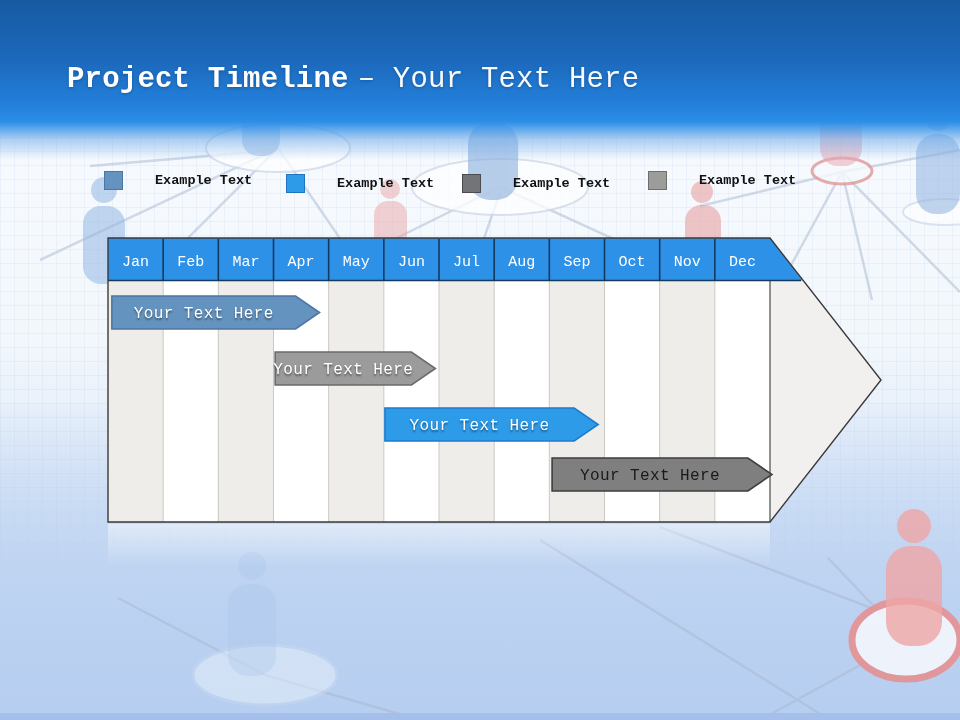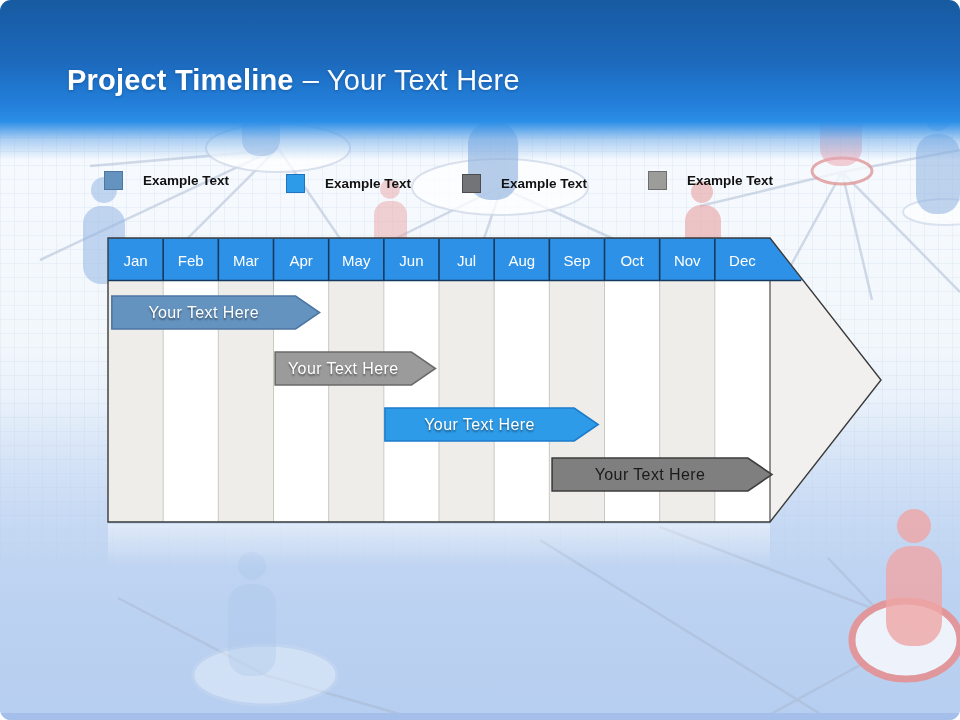--- a/index.html
+++ b/index.html
@@ -1,20 +1,19 @@
 <!DOCTYPE html>
 <html><head>
 <meta charset="utf-8">
 <style>
   html,body{margin:0;padding:0;background:#ffffff;}
   .slide{
     position:relative;width:960px;height:720px;overflow:hidden;
-    font-family:Liberation Sans, sans-serif;
+    font-family:Liberation Mono, monospace;
     background:linear-gradient(180deg,#E9F2FB 0%,#F6FAFE 24%,#F2F7FC 48%,#D9E6F8 70%,#BFD4F2 90%,#B6CEEF 100%);
-    border-radius:11px;
   }
   .bg-grid{
     position:absolute;left:0;top:132px;width:960px;height:440px;opacity:.5;pointer-events:none;
     background:
       repeating-linear-gradient(90deg,rgba(150,175,210,.22) 0 1px,transparent 1px 14px),
       repeating-linear-gradient(0deg,rgba(150,175,210,.22) 0 1px,transparent 1px 14px);
   }
   .bg-bottom-fade{
     position:absolute;left:0;top:400px;width:960px;height:320px;pointer-events:none;
     background:linear-gradient(180deg,rgba(190,212,242,0) 0%,rgba(188,210,241,.85) 55%,rgba(182,206,240,.95) 100%);
@@ -25,21 +24,21 @@
     background:linear-gradient(180deg,#175AA1 0%,#1C69BC 38%,#2380DB 66%,#2B8EE7 76%,rgba(110,170,232,.55) 87%,rgba(235,245,252,0) 100%);
   }
   .title{
     position:absolute;left:67px;top:60px;margin:0;color:#FFFFFF;font-size:29px;line-height:40px;
     letter-spacing:.2px;text-shadow:0 1px 3px rgba(10,40,80,.35);white-space:nowrap;
   }
   .title .t-bold{font-weight:700;}
   .title .t-reg{font-weight:400;margin-left:9px;opacity:.97;}
   .legend-item{position:absolute;top:168px;display:flex;align-items:center;height:24px;}
   .swatch{width:19px;height:19px;border:1.5px solid #555;box-sizing:border-box;flex:0 0 auto;}
-  .legend-label{margin-left:20px;font-size:13.5px;font-weight:700;color:#121212;white-space:nowrap;text-align:right;}
+  .legend-label{margin-left:32px;font-size:13.5px;font-weight:700;color:#121212;white-space:nowrap;text-align:right;}
   .timeline{position:absolute;left:100px;top:225px;width:800px;height:310px;}
   .bar-label{font-size:16px;letter-spacing:.4px;}
   .bar-label.lit{text-shadow:0 1.5px 2px rgba(0,0,0,.45);}
   .month-label{font-size:15px;}
   .reflection{
     position:absolute;left:108px;top:524px;width:662px;height:42px;pointer-events:none;
     background:linear-gradient(180deg,rgba(255,255,255,.45),rgba(255,255,255,0));
   }
   .bottom-strip{position:absolute;left:0;bottom:0;width:960px;height:7px;background:#A4BFE9;}
 </style>

